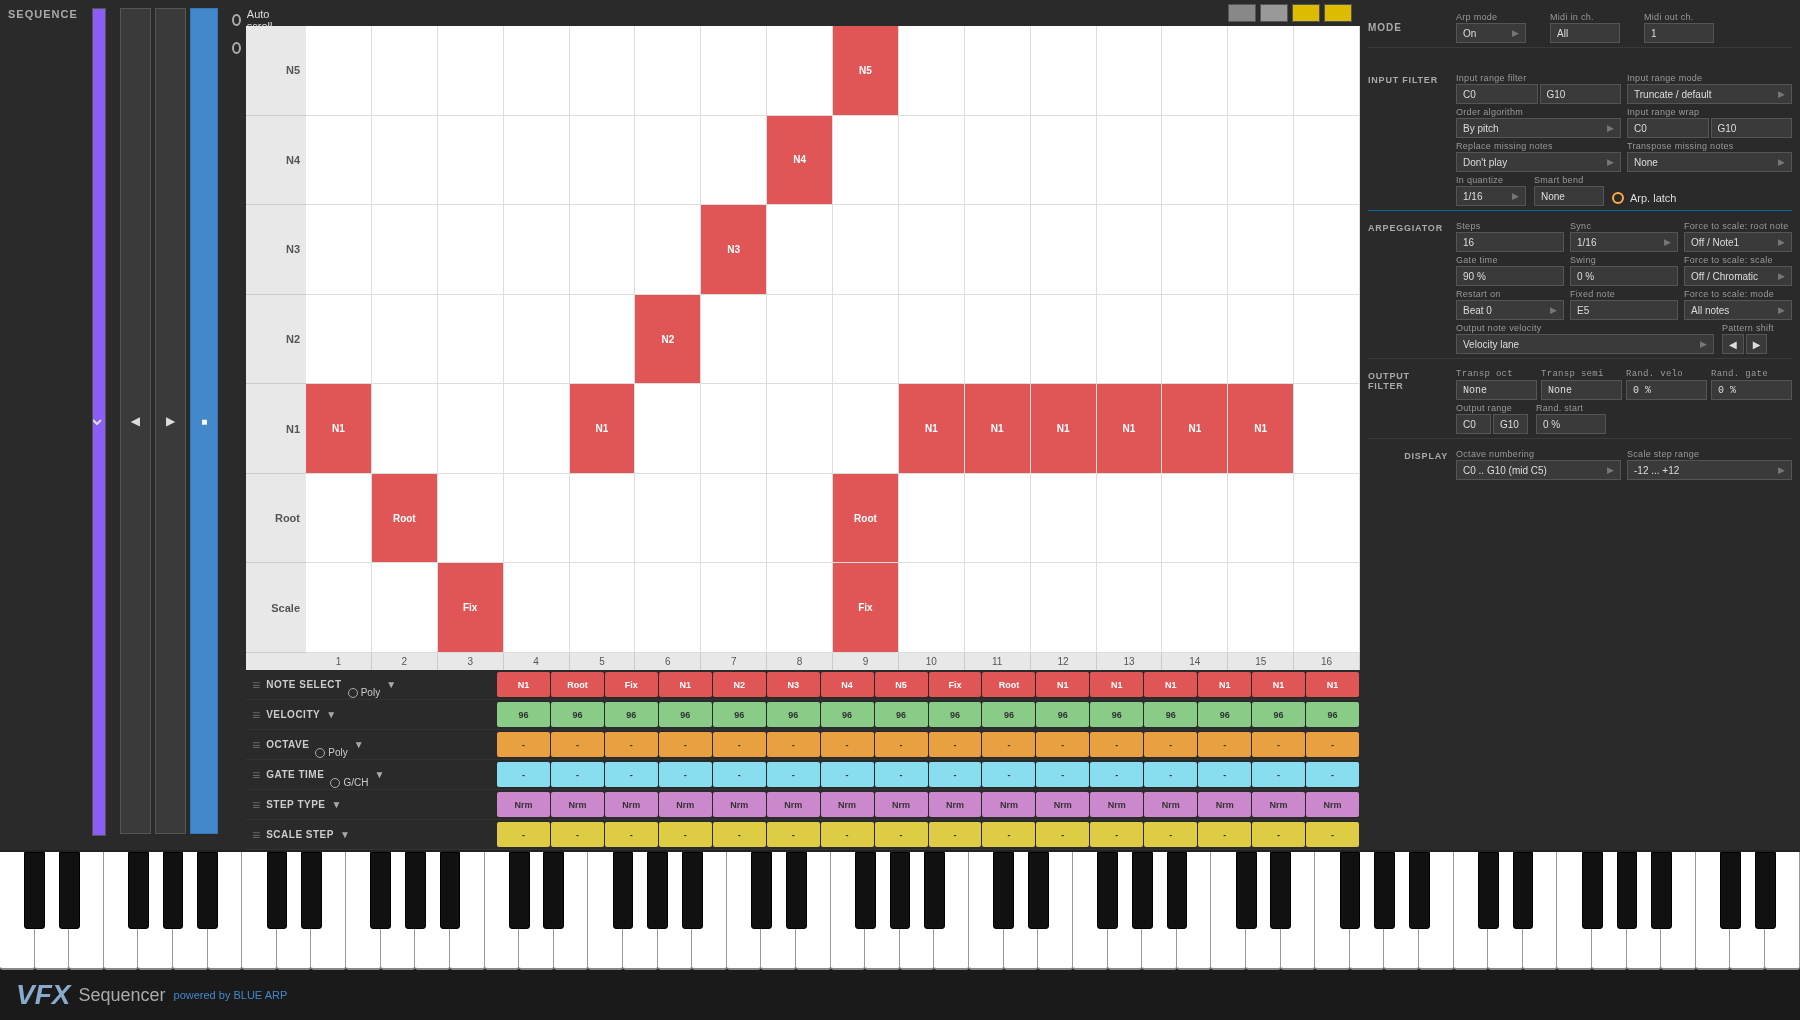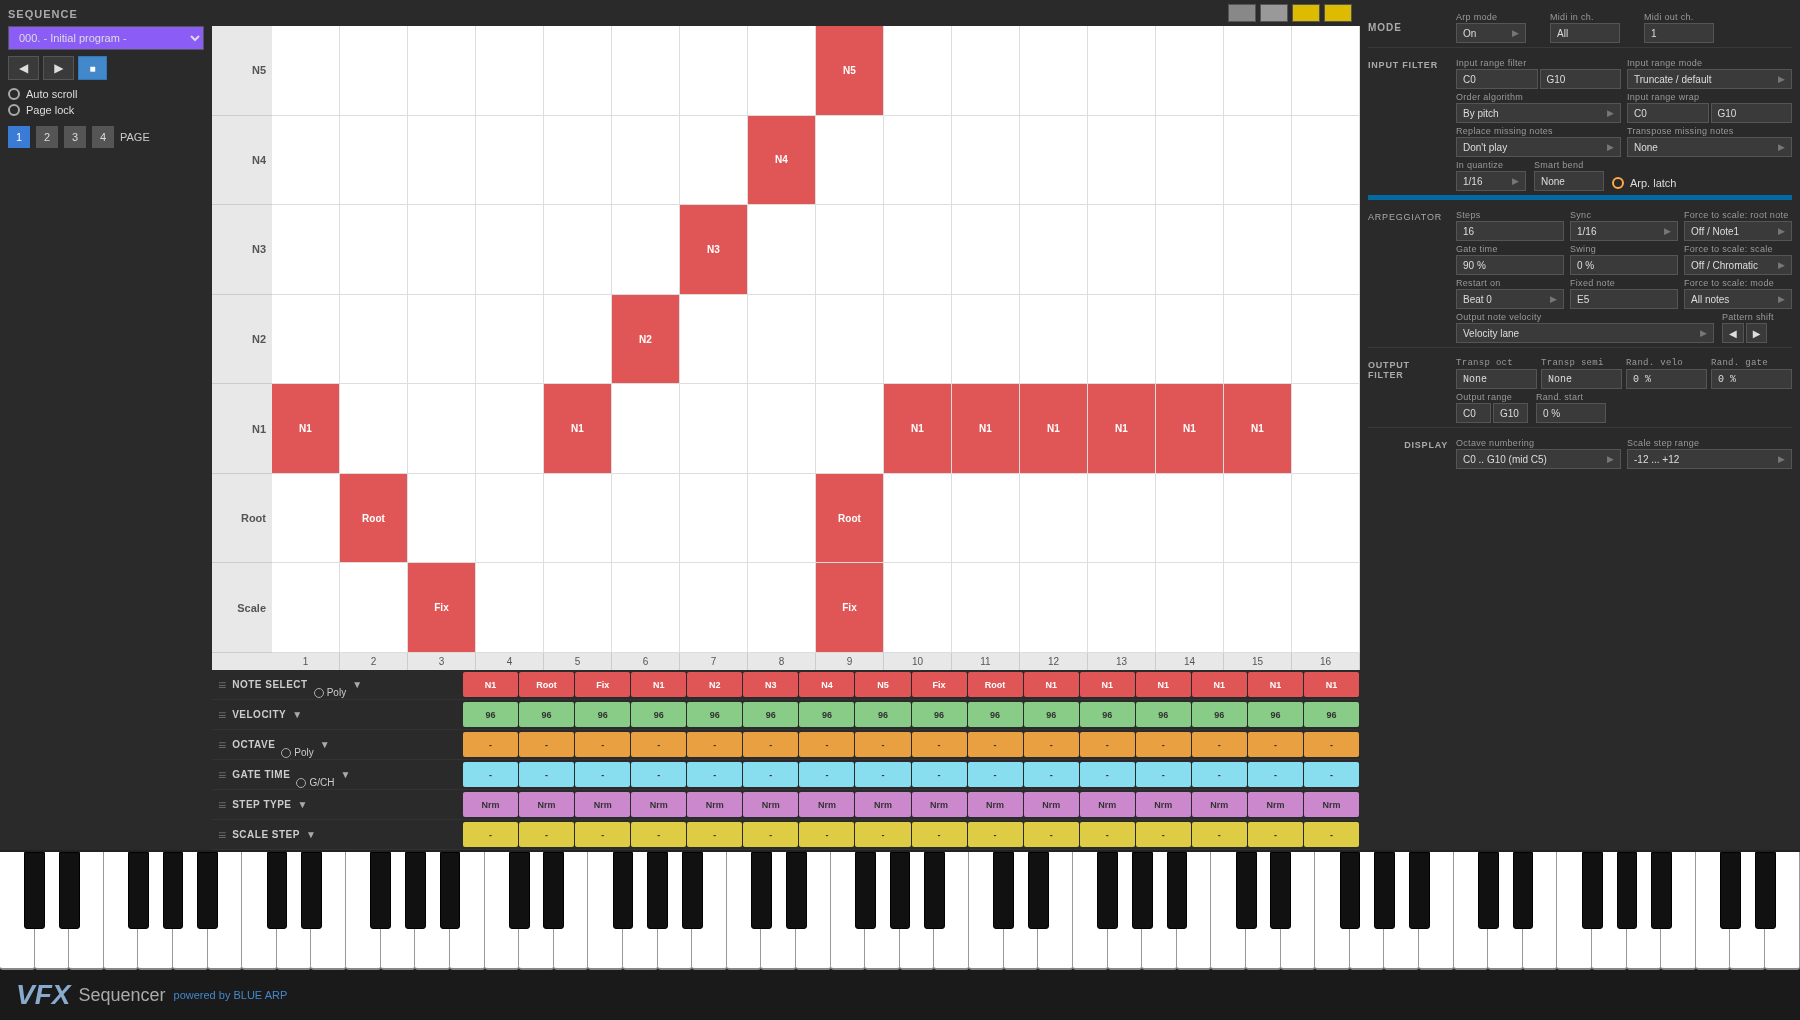--- a/index.html
+++ b/index.html
@@ -21,26 +21,27 @@
     }
 
     .top-area {
       display: flex;
       flex: 1;
       min-height: 0;
     }
 
     
     .left-panel {
-      width: 212px;
+      width: 246px;
       background: #2a2a2a;
       display: flex;
-      flex-direction: column;
+      flex-direction: row;
       padding: 8px;
       flex-shrink: 0;
+      gap: 14px;
     }
 
     .sequence-label {
       color: #aaa;
       font-size: 11px;
       font-weight: bold;
       letter-spacing: 1px;
       margin-bottom: 6px;
     }
 
@@ -888,21 +889,21 @@
           </div>
           <div class="param-group">
             <span class="param-label">Midi out ch.</span>
             <div class="param-box">
               <span>1</span>
             </div>
           </div>
         </div>
       </div>
 
-      <div style="border-bottom:5px solid #0369a1;padding:4px 0;">
+      <div style="border-bottom:1px solid #0369a1;padding:4px 0;margin-top:15px;">
         <div style="display:flex;align-items:flex-start;gap:8px;">
           <span style="color:#aaa;font-size:9px;font-weight:bold;letter-spacing:0.8px;width:80px;padding-top:2px;flex-shrink:0;">INPUT FILTER</span>
           <div style="flex:1;display:flex;flex-direction:column;gap:3px;">
 
             <div class="two-col">
               <div class="param-group">
                 <span class="param-label">Input range filter</span>
                 <div style="display:flex;gap:2px;">
                   <div class="param-box" style="flex:1;">
                       <span>C0</span>
@@ -977,21 +978,21 @@
                 <div class="arp-latch-circle"></div>
                 <span>Arp. latch</span>
               </div>
             </div>
           </div>
         </div>
       </div>
 
       <div style="border-bottom:1px solid #3a3a3a;padding:4px 0;">
         <div style="display:flex;align-items:flex-start;gap:8px;">
-          <span style="color:#aaa;font-size:9px;font-weight:normal;letter-spacing:0.8px;width:80px;padding-top:2px;flex-shrink:0;">ARPEGGIATOR</span>
+          <span style="color:#aaa;font-size:9px;font-weight:bold;letter-spacing:0.8px;width:80px;padding-top:2px;flex-shrink:0;">ARPEGGIATOR</span>
           <div style="flex:1;display:flex;flex-direction:column;gap:3px;">
 
             <div class="three-col">
               <div class="param-group">
                 <span class="param-label">Steps</span>
                 <div class="param-box">
                     <span>16</span>
                   </div>
               </div>
               <div class="param-group">

